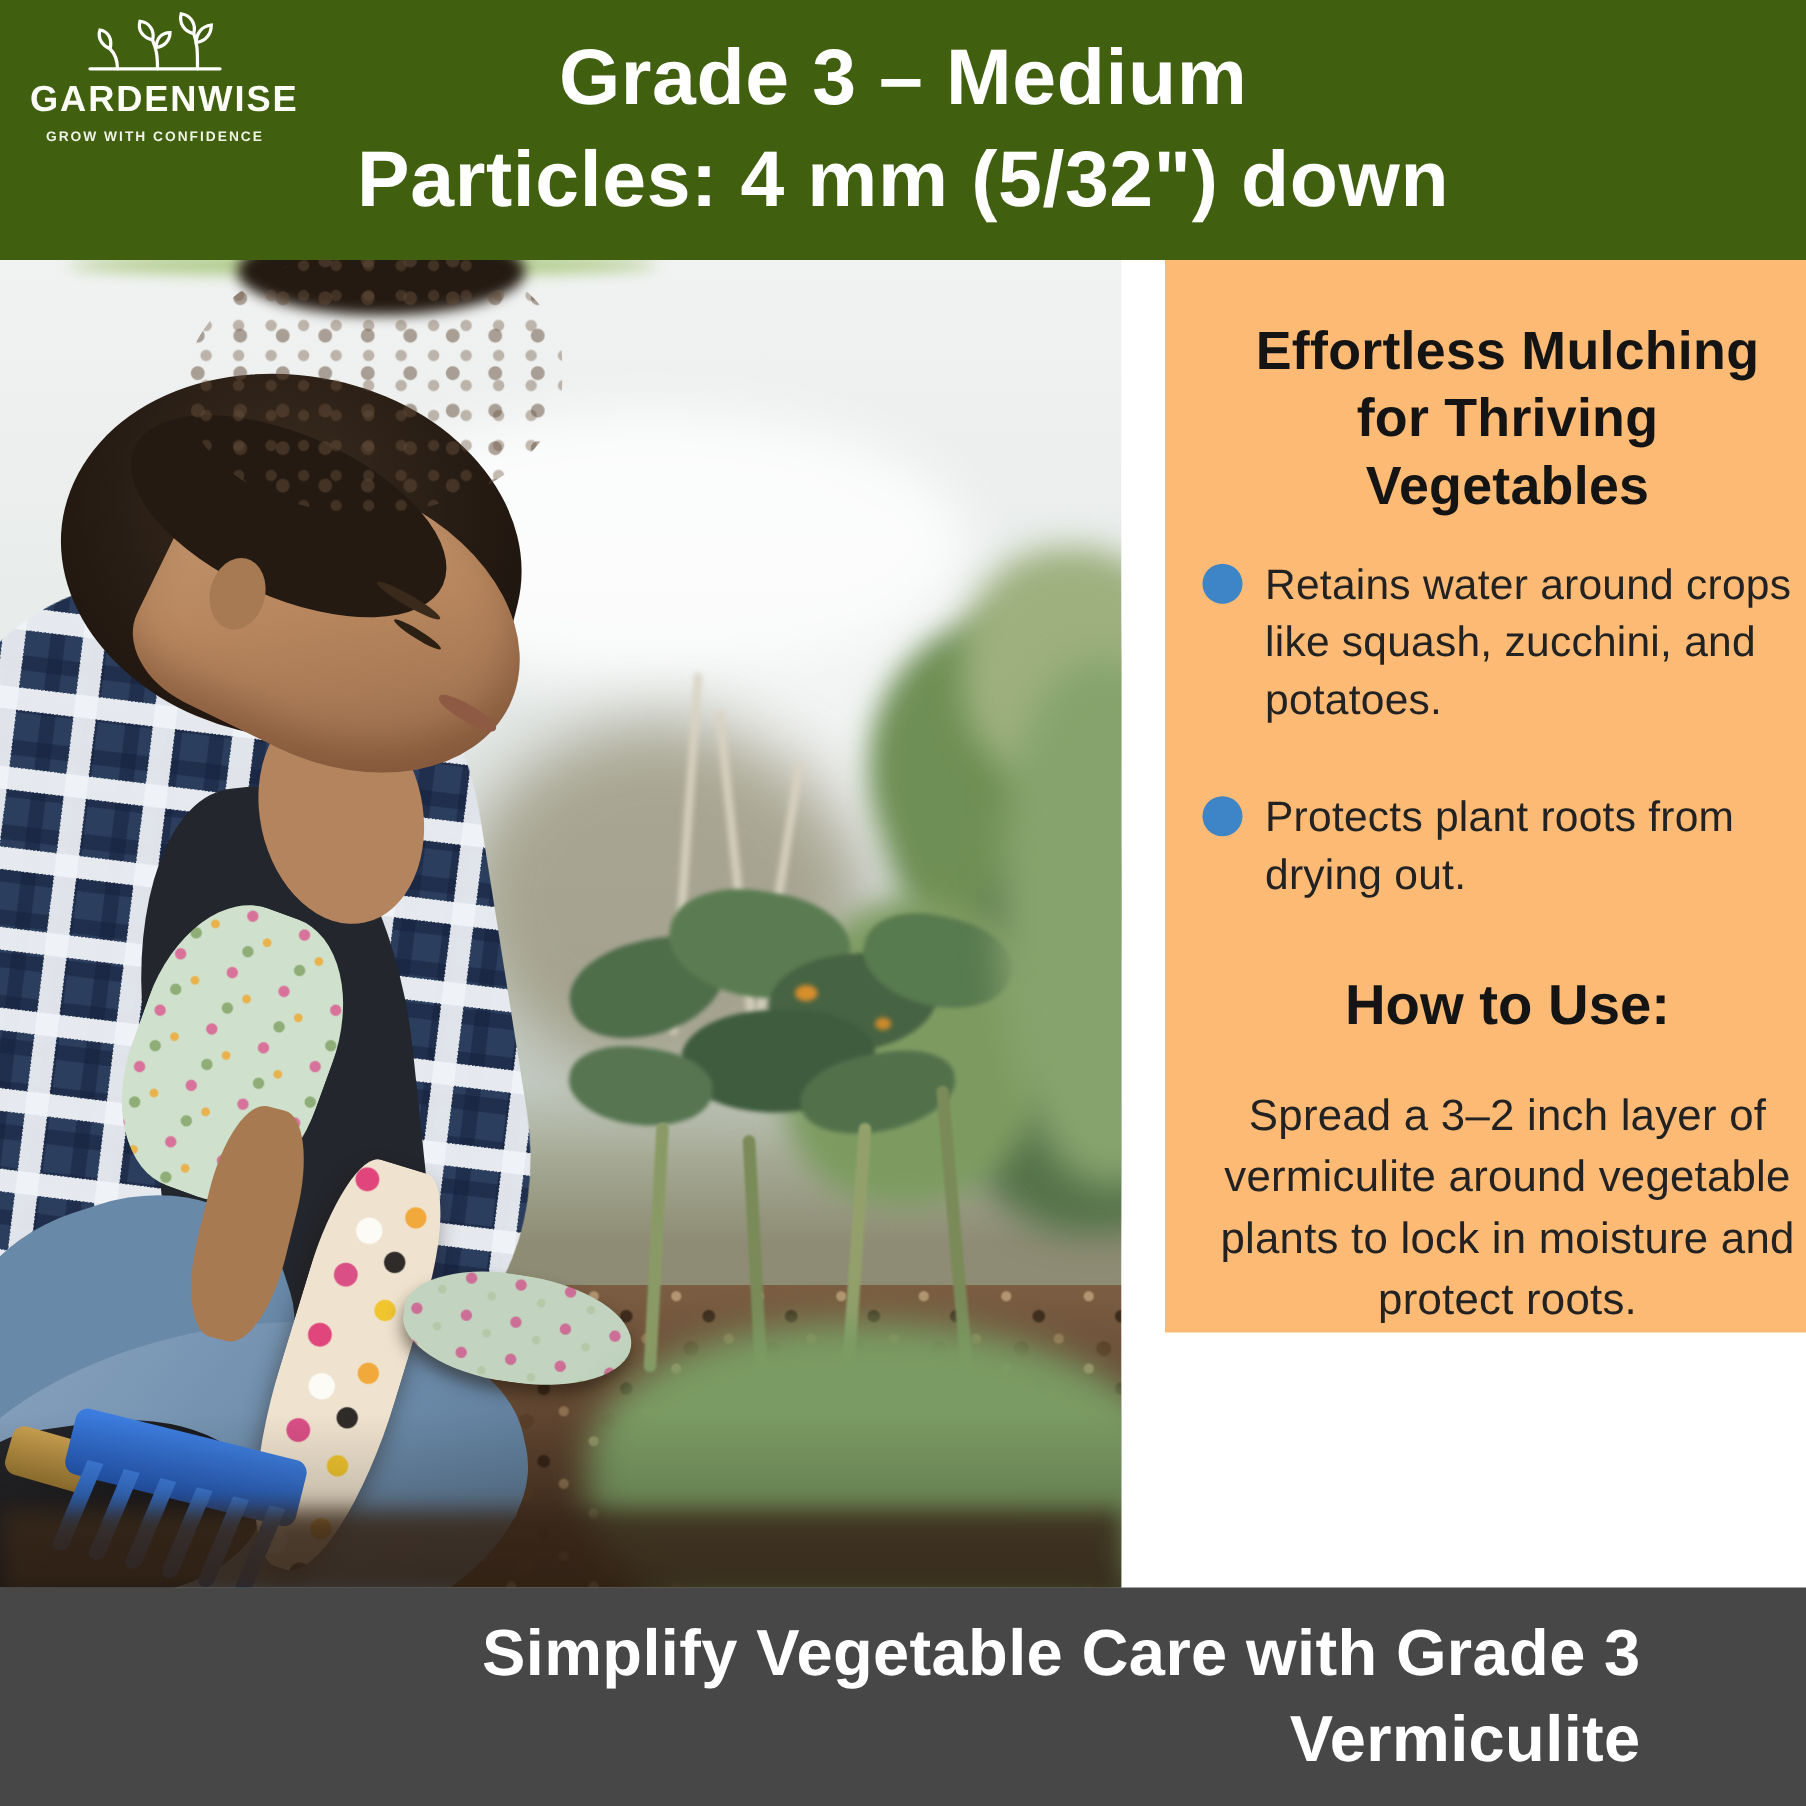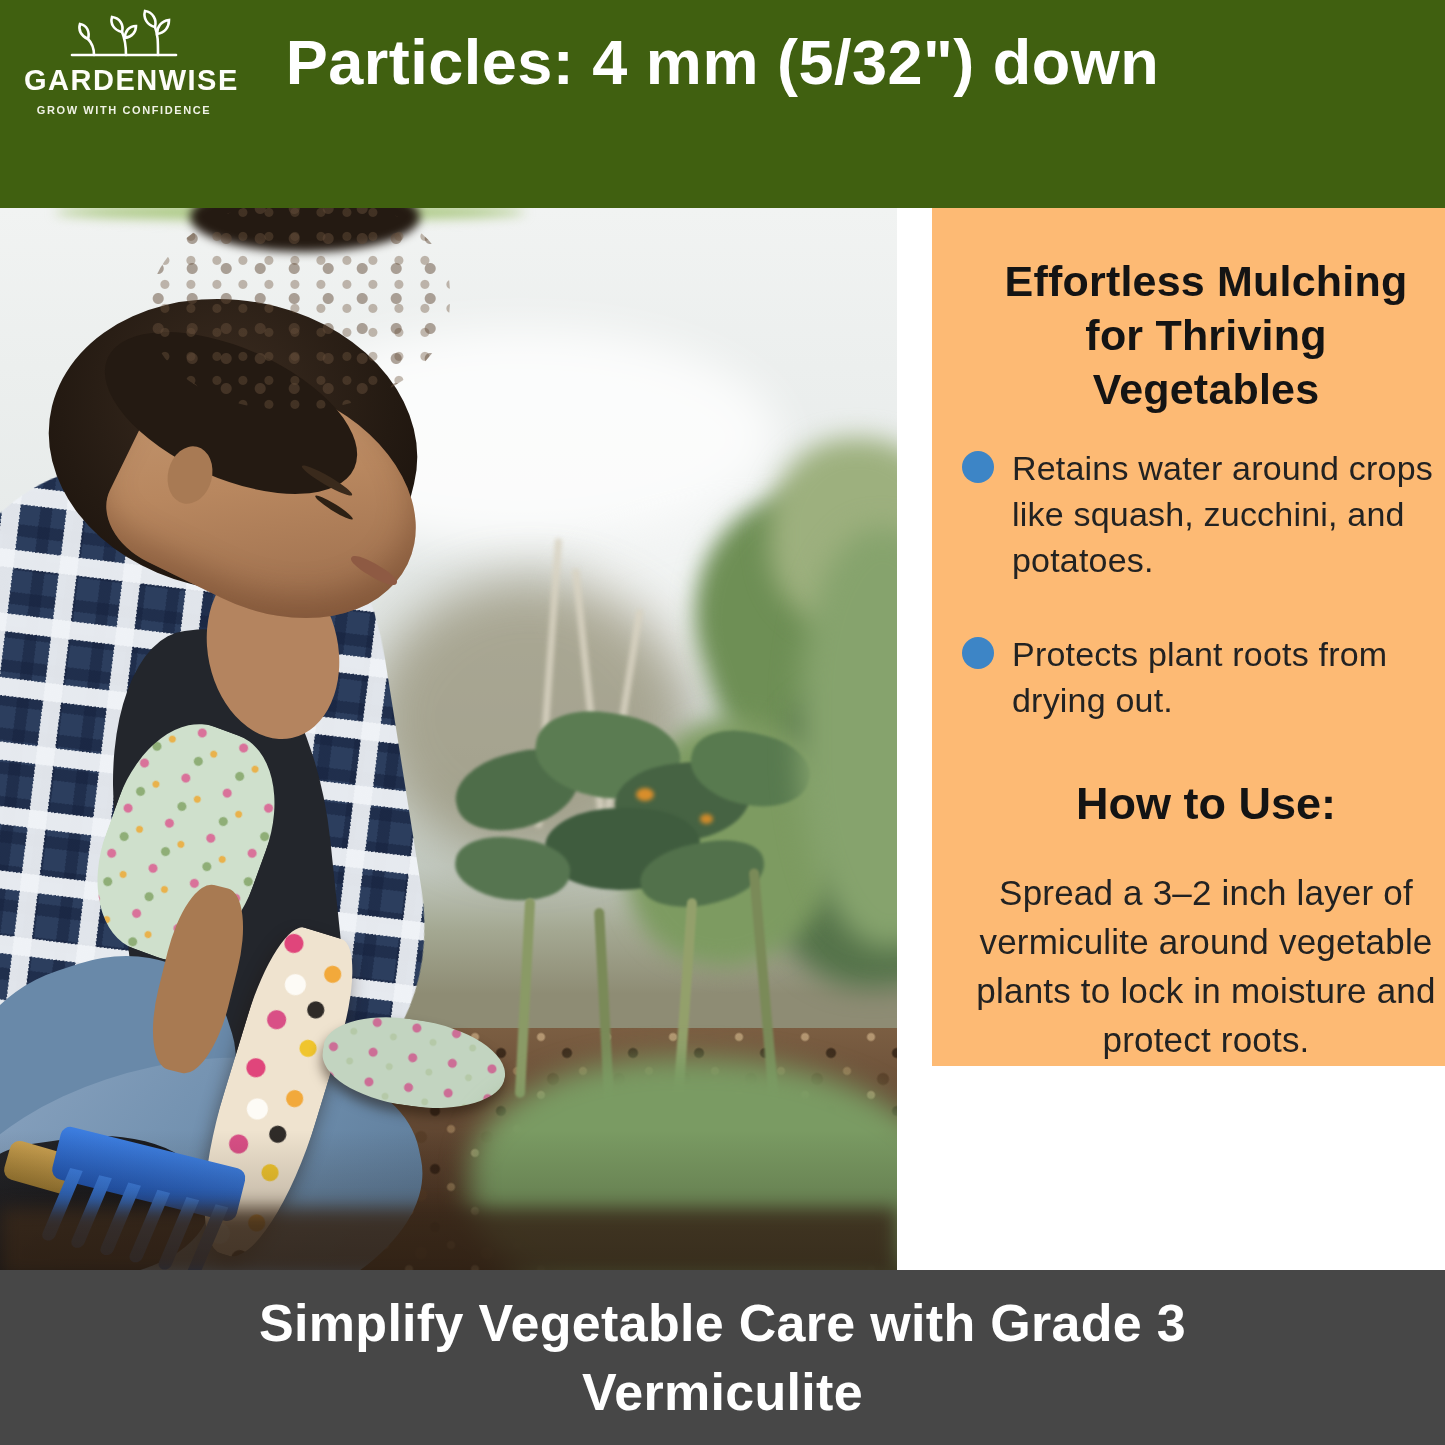--- a/index.html
+++ b/index.html
@@ -117,21 +117,21 @@
   .benefits-list { list-style:none; margin-top:28px; }
   .benefit-item { display:flex; align-items:flex-start; gap:18px; margin-bottom:48px; }
   .bullet-dot { flex:0 0 auto; width:32px; height:32px; border-radius:50%; background:#3d85c6; margin-top:6px; }
   .benefit-text { font-size:34px; line-height:1.36; color:#222222; letter-spacing:0.2px; }
   .howto-heading { margin-top:54px; text-align:center; font-size:45px; font-weight:800; color:#141414; }
   .howto-text { margin-top:38px; text-align:center; font-size:35px; line-height:1.4; color:#222222; letter-spacing:0.2px; padding:0 2px; }
 
   
   .bottom-banner { position:absolute; left:0; top:1270px; width:1445px; height:175px; background:#474747;
                    display:flex; align-items:center; justify-content:center; }
-  .footer-text { max-width:1180px; text-align:center; color:#ffffff; font-size:52px; font-weight:700; line-height:1.32; letter-spacing:0.3px; }
+  .footer-text { max-width:1180px; text-align:right; color:#ffffff; font-size:52px; font-weight:700; line-height:1.32; letter-spacing:0.3px; }
 </style>
 </head>
 <body>
 
 <div class="page">
 
   <header class="top-banner">
     <div class="brand-logo">
       <svg width="132" height="52" viewBox="0 0 132 52" fill="none" stroke="#ffffff" stroke-width="2.6" stroke-linecap="round">
         <line x1="14" y1="47" x2="118" y2="47"></line>
@@ -141,20 +141,21 @@
         <path d="M64 24 c-8,-2 -12,-8 -10,-15 c8,1 12,8 10,15 z"></path>
         <path d="M67 30 c7,-1 11,-6 11,-12 c-7,0 -11,5 -11,12 z"></path>
         <path d="M100 47 C100 33 100 27 97 19"></path>
         <path d="M97 19 c-8,-2 -12,-9 -10,-16 c8,1 12,9 10,16 z"></path>
         <path d="M99 26 c8,-1 12,-7 12,-14 c-8,1 -12,7 -12,14 z"></path>
       </svg>
       <div class="brand-name">GARDENWISE</div>
       <div class="brand-tagline">GROW WITH CONFIDENCE</div>
     </div>
     <div class="banner-title">
+      <div>Grade 3 – Medium</div>
       <div>Particles: 4 mm (5/32") down</div>
     </div>
   </header>
 
   <div class="photo">
     <div class="abs cloud" style="left:260px;top:120px;width:520px;height:220px;"></div>
     <div class="abs cloud" style="left:560px;top:300px;width:420px;height:180px;opacity:.6;"></div>
     <div class="abs top-green-strip"></div>
     <div class="abs bg-bush"></div>
     <div class="abs twig" style="left:545px;top:330px;height:290px;transform:rotate(4deg);"></div>

